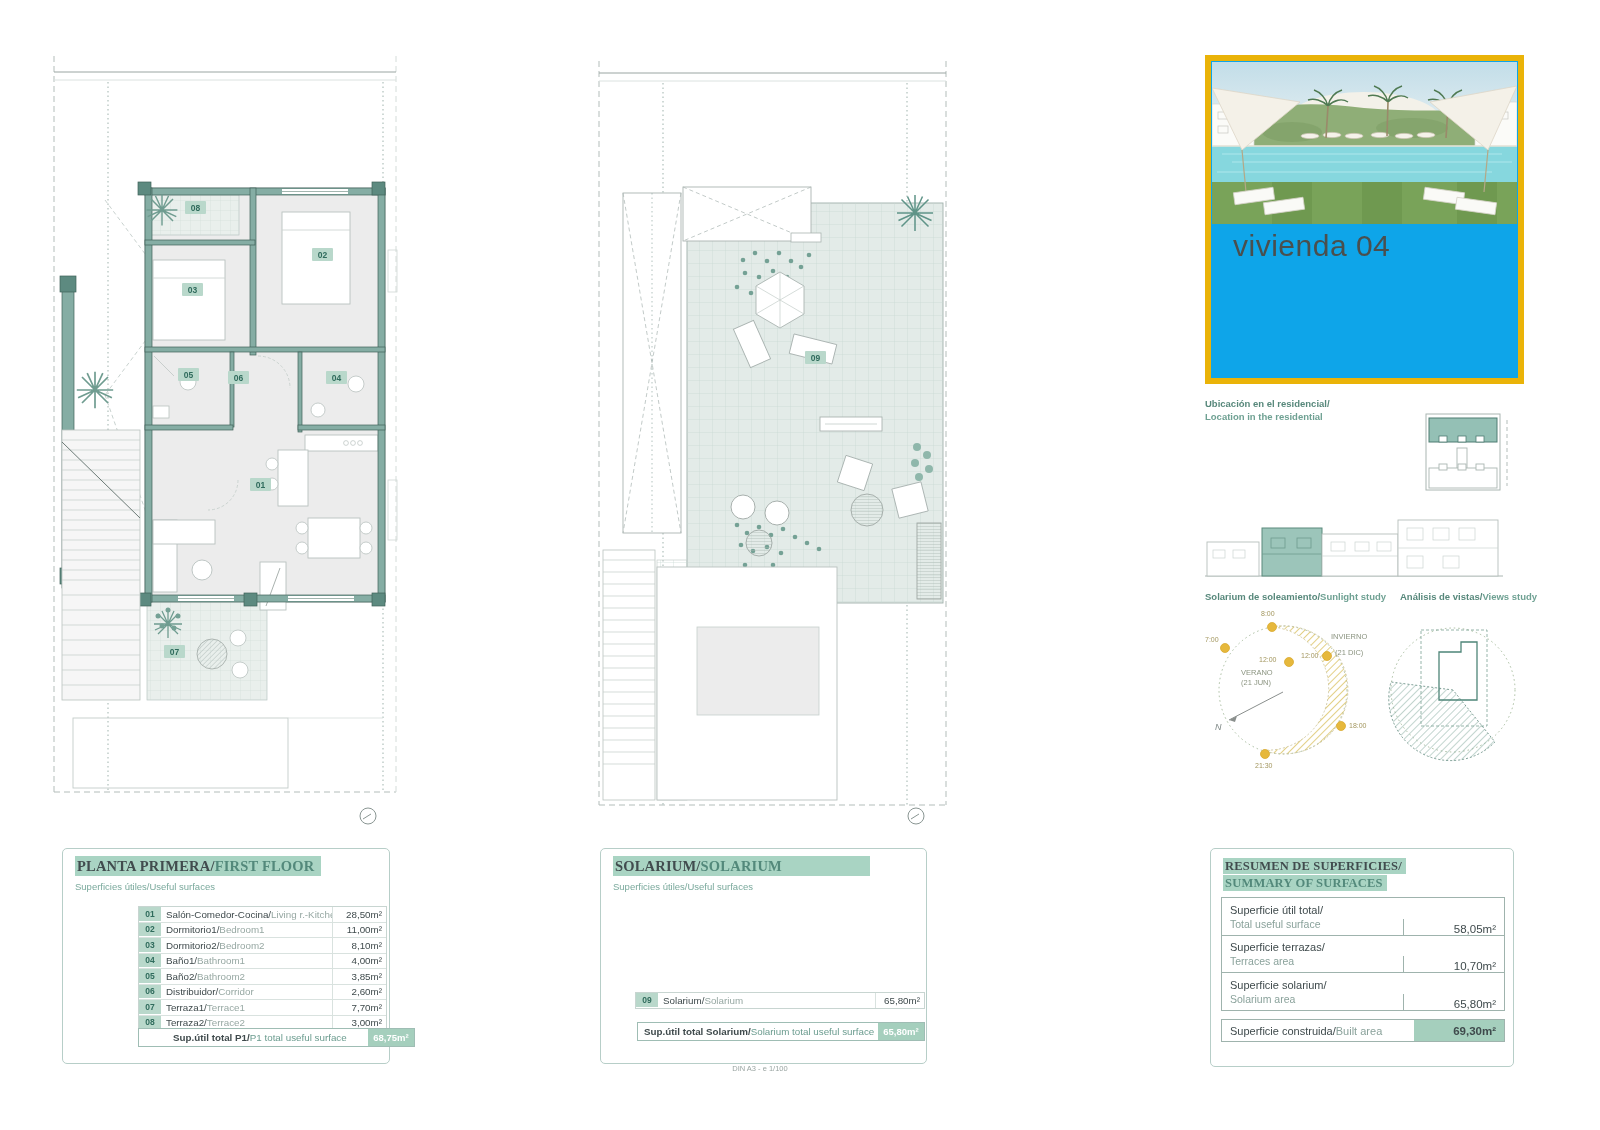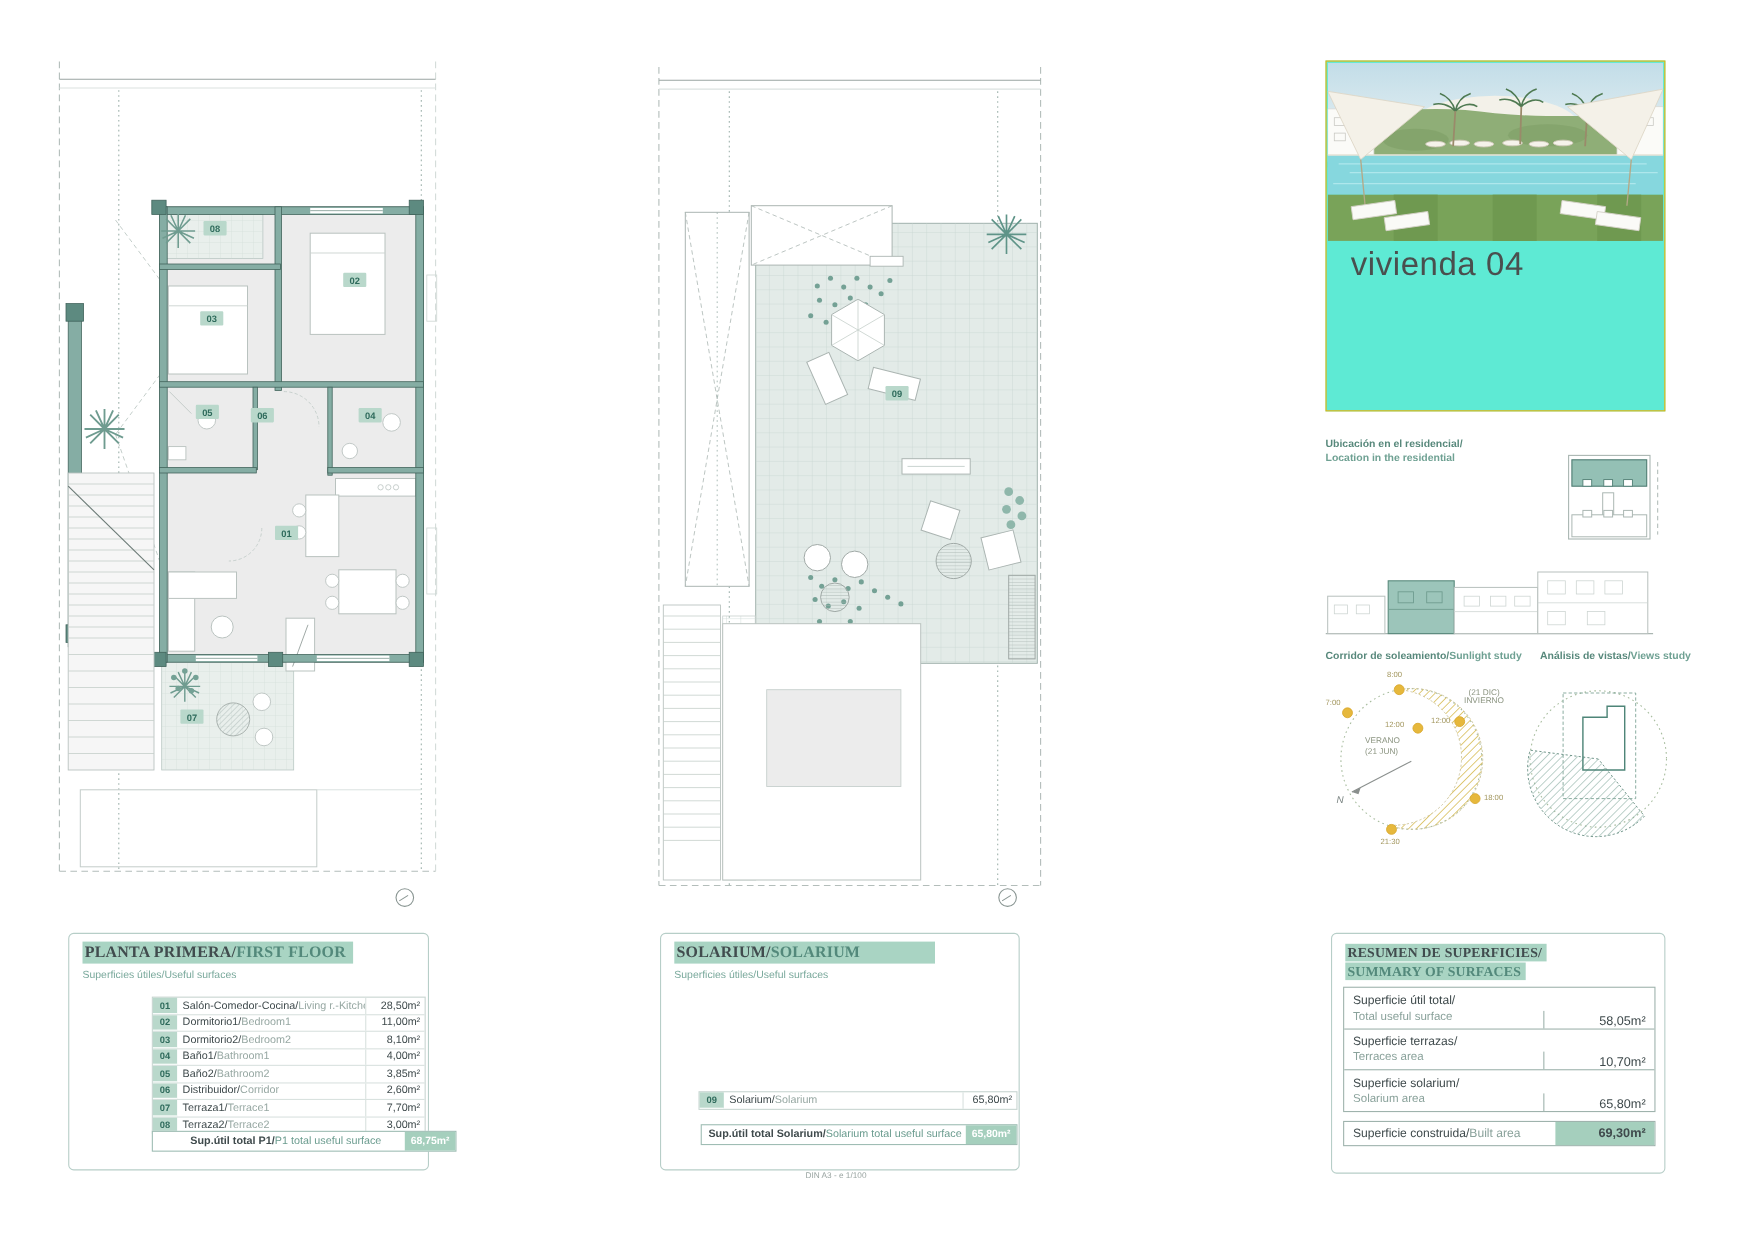--- a/index.html
+++ b/index.html
@@ -38,21 +38,21 @@
            display:flex;justify-content:flex-end;padding:4px 8px 0 0;}
   .built-row{position:absolute;display:flex;border:1px solid #9fb3ad;height:21px;background:#fff;}
   .built-label{flex:1;display:flex;align-items:center;padding-left:8px;font-size:11px;white-space:nowrap;}
   .built-label .en2{color:#8aa29b;}
   .built-val{width:92px;background:#a5cfbd;color:#3f4a4c;font-weight:bold;font-size:11.5px;
              display:flex;align-items:center;justify-content:flex-end;padding-right:8px;}
   
   .pbadge{position:absolute;min-width:17px;height:13px;padding:0 2px;background:#b9d8cb;color:#2f6b5c;
           font-size:8.5px;font-weight:bold;display:flex;align-items:center;justify-content:center;border-radius:1px;}
   
-  .photo-box{position:absolute;border:1px solid #eab308;background:#5eead4;}
+  .photo-box{position:absolute;border:6px solid #eab308;background:#0ea5e9;}
   .unit-title{position:absolute;font-size:30px;font-weight:500;color:#4a4f4e;letter-spacing:.5px;}
   .mini-label{position:absolute;font-size:9.5px;font-weight:bold;line-height:12.5px;white-space:nowrap;}
   .mini-label .a{color:#57887b;display:block;}
   .mini-label .b{color:#6fa193;display:block;}
   .study-label{position:absolute;font-size:9.5px;font-weight:bold;white-space:nowrap;}
   .study-label .a{color:#57887b;} .study-label .b{color:#6fa193;}
   .sun-wrap{position:absolute;}
   .sun-lbl{position:absolute;font-size:7px;color:#a3975f;white-space:nowrap;}
   .sun-season{position:absolute;font-size:7.5px;color:#8b9480;line-height:9px;white-space:nowrap;}
   .sun-n{position:absolute;font-size:9px;font-style:italic;color:#7c8684;}
@@ -462,21 +462,21 @@
     <rect x="193" y="6" width="100" height="56" fill="#fff" stroke="#b6bfbc" stroke-width="0.9"></rect>
     <line x1="193" y1="34" x2="293" y2="34" stroke="#ccd4d1" stroke-width="0.7"></line>
     <rect x="202" y="14" width="16" height="12" fill="none" stroke="#ccd4d1" stroke-width="0.7"></rect>
     <rect x="228" y="14" width="16" height="12" fill="none" stroke="#ccd4d1" stroke-width="0.7"></rect>
     <rect x="254" y="14" width="16" height="12" fill="none" stroke="#ccd4d1" stroke-width="0.7"></rect>
     <rect x="202" y="42" width="16" height="12" fill="none" stroke="#ccd4d1" stroke-width="0.7"></rect>
     <rect x="238" y="42" width="16" height="12" fill="none" stroke="#ccd4d1" stroke-width="0.7"></rect>
   </svg>
 
   <div class="study-label" style="left:1205px;top:591px;">
-    <span class="a">Corridor de soleamiento/</span><span class="b">Sunlight study</span>
+    <span class="a">Solarium de soleamiento/</span><span class="b">Sunlight study</span>
   </div>
   <div class="study-label" style="left:1400px;top:591px;">
     <span class="a">Análisis de vistas/</span><span class="b">Views study</span>
   </div>
 
   <div class="sun-wrap" style="left:1203px;top:604px;width:175px;height:168px;">
     <svg width="175" height="168" viewBox="0 0 175 168">
       <defs>
         <pattern id="sunhatch" width="5" height="5" patternUnits="userSpaceOnUse" patternTransform="rotate(45)">
           <line x1="0" y1="0" x2="0" y2="5" stroke="#dcc468" stroke-width="1.6"></line>
@@ -497,21 +497,21 @@
     </svg>
     <span class="sun-lbl" style="left:58px;top:6px;">8:00</span>
     <span class="sun-lbl" style="left:2px;top:32px;">7:00</span>
     <span class="sun-lbl" style="left:56px;top:52px;">12:00</span>
     <span class="sun-lbl" style="left:98px;top:48px;">12:00</span>
     <span class="sun-lbl" style="left:146px;top:118px;">18:00</span>
     <span class="sun-lbl" style="left:52px;top:158px;">21:30</span>
     <span class="sun-season" style="left:38px;top:64px;">VERANO</span>
     <span class="sun-season" style="left:38px;top:74px;">(21 JUN)</span>
     <span class="sun-season" style="left:128px;top:28px;">INVIERNO</span>
-    <span class="sun-season" style="left:132px;top:21px;">(21 DIC)</span>
+    <span class="sun-season" style="left:132px;top:44px;">(21 DIC)</span>
     <span class="sun-n" style="left:12px;top:118px;">N</span>
   </div>
 
   <svg class="abs" style="left:1383px;top:604px;" width="140" height="168" viewBox="0 0 140 168">
     <defs>
       <pattern id="viewhatch" width="5" height="5" patternUnits="userSpaceOnUse" patternTransform="rotate(45)">
         <line x1="0" y1="0" x2="0" y2="5" stroke="#86ab9f" stroke-width="1"></line>
       </pattern>
     </defs>
     <circle cx="70" cy="86" r="62" fill="none" stroke="#a8bd9f" stroke-width="1" stroke-dasharray="1.5 3"></circle>
@@ -597,21 +597,21 @@
       <div class="total-label">
           <span class="es">Sup.útil total P1/</span>
           <span class="en">P1 total useful surface</span>
         </div>
       <div class="total-val">68,75m²</div>
     </div>
   </div>
 
   <div class="sbox" style="left:600px;top:848px;width:325px;height:214px;">
     <div class="box-title">
-      <span class="hl" style="padding-right:68px;"><span class="t-es">SOLARIUM/</span><span class="t-en">SOLARIUM</span></span>
+      <span class="hl" style="padding-right:88px;"><span class="t-es">SOLARIUM/</span><span class="t-en">SOLARIUM</span></span>
     </div>
     <div class="box-sub">
       <span>Superficies útiles/</span><span>Useful surfaces</span>
     </div>
     <div class="rows" style="left:34px;top:143px;width:288px;">
       <div class="srow">
         <div class="badge-cell">09</div>
         <div class="name-cell">
             <span class="es">Solarium/</span>
             <span class="en">Solarium</span>

